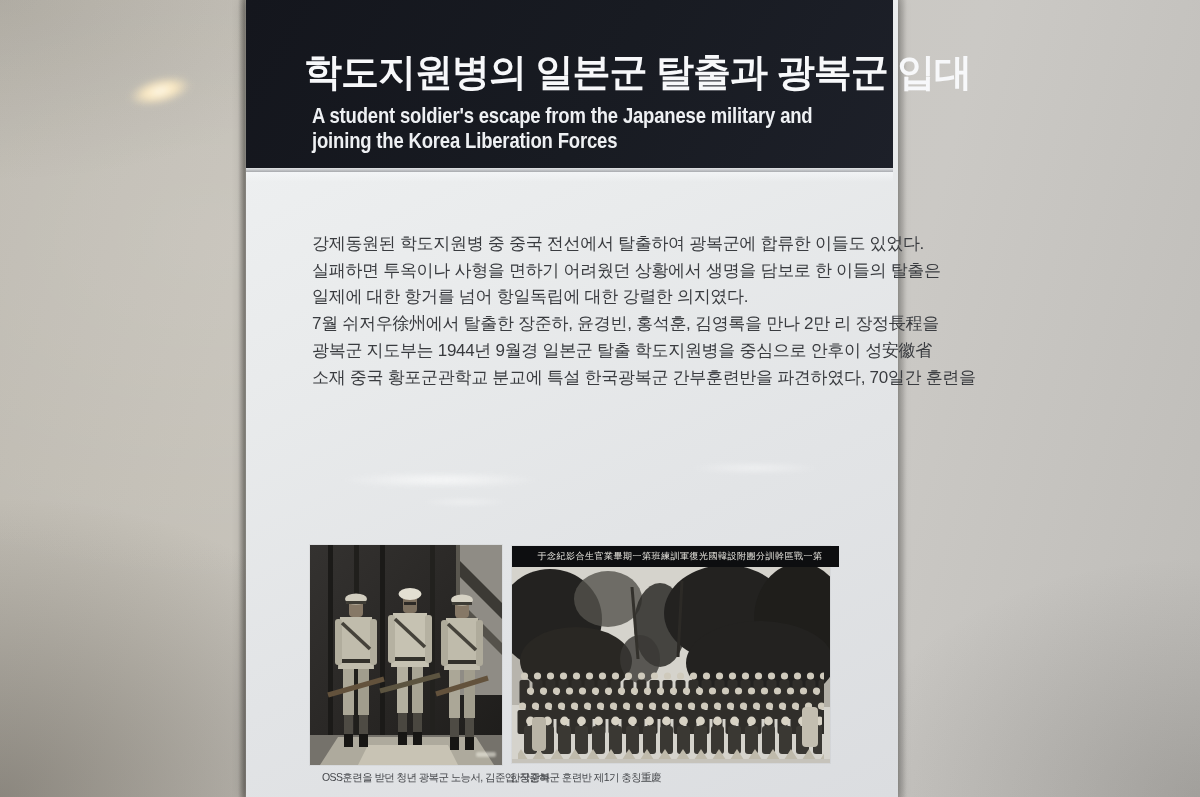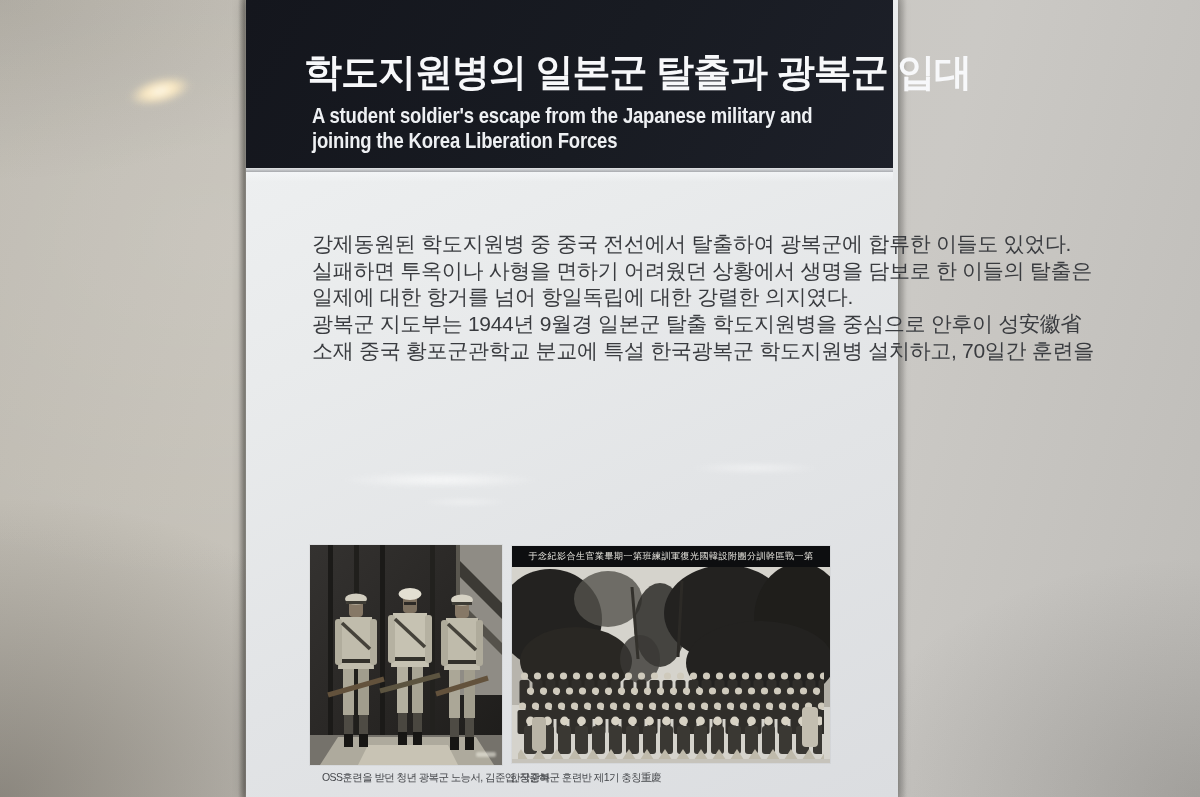--- a/index.html
+++ b/index.html
@@ -31,30 +31,30 @@
      background:linear-gradient(120deg,#14161d 0%, #181b22 55%, #1d2029 100%);}
   .header-sheen{position:absolute;left:0;top:168px;width:647px;height:14px;
      background:linear-gradient(180deg,#f7f9fb, rgba(247,249,251,0));opacity:.9;}
   .panel-title{position:absolute;left:58px;top:50px;margin:0;white-space:nowrap;
      font-size:38px;line-height:44px;font-weight:bold;color:#f7f8fa;letter-spacing:-1px;text-align:right;}
   .panel-subtitle{position:absolute;left:66px;top:104px;margin:0;
      font-size:21.5px;line-height:24.5px;font-weight:bold;color:#eef0f3;letter-spacing:-.2px;
      transform:scaleX(.86);transform-origin:left top;white-space:nowrap;}
 
   .bodytext{position:absolute;left:66px;top:231px;width:568px;color:#393b3f;
-     font-size:21px;line-height:26.7px;letter-spacing:-.3px;}
+     font-size:17px;line-height:26.7px;letter-spacing:-.3px;}
   .bodytext .line{width:100%;white-space:nowrap;text-align:justify;text-align-last:justify;}
   .bodytext .line.para-end{text-align-last:left;}
 
   .photo{position:absolute;background:#d9d7d1;box-shadow:0 0 0 1px rgba(0,0,0,.04);}
   .photo-left{left:64px;top:545px;width:192px;height:220px;}
   .photo-right{left:266px;top:546px;width:318px;height:217px;}
   .photo-banner{position:absolute;left:0;top:0;width:100%;height:21px;background:#0d0e10;
      color:#e8e6df;font-size:9px;line-height:21px;text-align:center;white-space:nowrap;
-     overflow:hidden;letter-spacing:.5px;}
+     overflow:hidden;letter-spacing:.5px;padding-left:9px;}
   .photo-right svg{position:absolute;left:0;top:21px;}
   .watermark{position:absolute;right:6px;bottom:8px;width:20px;height:5px;
      background:rgba(240,238,228,.55);filter:blur(1px);border-radius:2px;}
 
   .caption{position:absolute;top:770px;font-size:10.5px;line-height:14px;color:#45474b;
      letter-spacing:-.6px;white-space:nowrap;}
   .caption-left{left:68px;margin-left:8px;}
   .caption-right{left:264px;}
 
   .glare{position:absolute;border-radius:50%;background:radial-gradient(closest-side,rgba(255,255,255,.85),rgba(255,255,255,0));
@@ -77,22 +77,23 @@
     <div class="header-band">
       <h1 class="panel-title">학도지원병의 일본군 탈출과 광복군 입대</h1>
       <p class="panel-subtitle"><span>A student soldier's escape from the Japanese military and</span><br><span>joining the Korea Liberation Forces</span></p>
     </div>
     <div class="header-sheen"></div>
 
     <div class="bodytext">
       <div class="line">강제동원된 학도지원병 중 중국 전선에서 탈출하여 광복군에 합류한 이들도 있었다.</div>
       <div class="line">실패하면 투옥이나 사형을 면하기 어려웠던 상황에서 생명을 담보로 한 이들의 탈출은</div>
       <div class="line para-end">일제에 대한 항거를 넘어 항일독립에 대한 강렬한 의지였다.</div>
+      <div class="line">7월 쉬저우徐州에서 탈출한 장준하, 윤경빈, 홍석훈, 김영록을 만나 2만 리 장정長程을</div>
       <div class="line">광복군 지도부는 1944년 9월경 일본군 탈출 학도지원병을 중심으로 안후이 성安徽省</div>
-      <div class="line">소재 중국 황포군관학교 분교에 특설 한국광복군 학도지원병 설치하고, 70일간 훈련을</div>
+      <div class="line">소재 중국 황포군관학교 분교에 특설 한국광복군 간부훈련반을 파견하였다, 70일간 훈련을</div>
     </div>
 
     <div class="photo photo-left">
       <svg width="192" height="220" viewBox="0 0 192 220">
         <defs>
           <linearGradient id="lpbg" x1="0" y1="0" x2="1" y2="1">
             <stop offset="0" stop-color="#343230"></stop>
               <stop offset=".6" stop-color="#272523"></stop>
             <stop offset="1" stop-color="#1d1c1a"></stop>
           </linearGradient>

